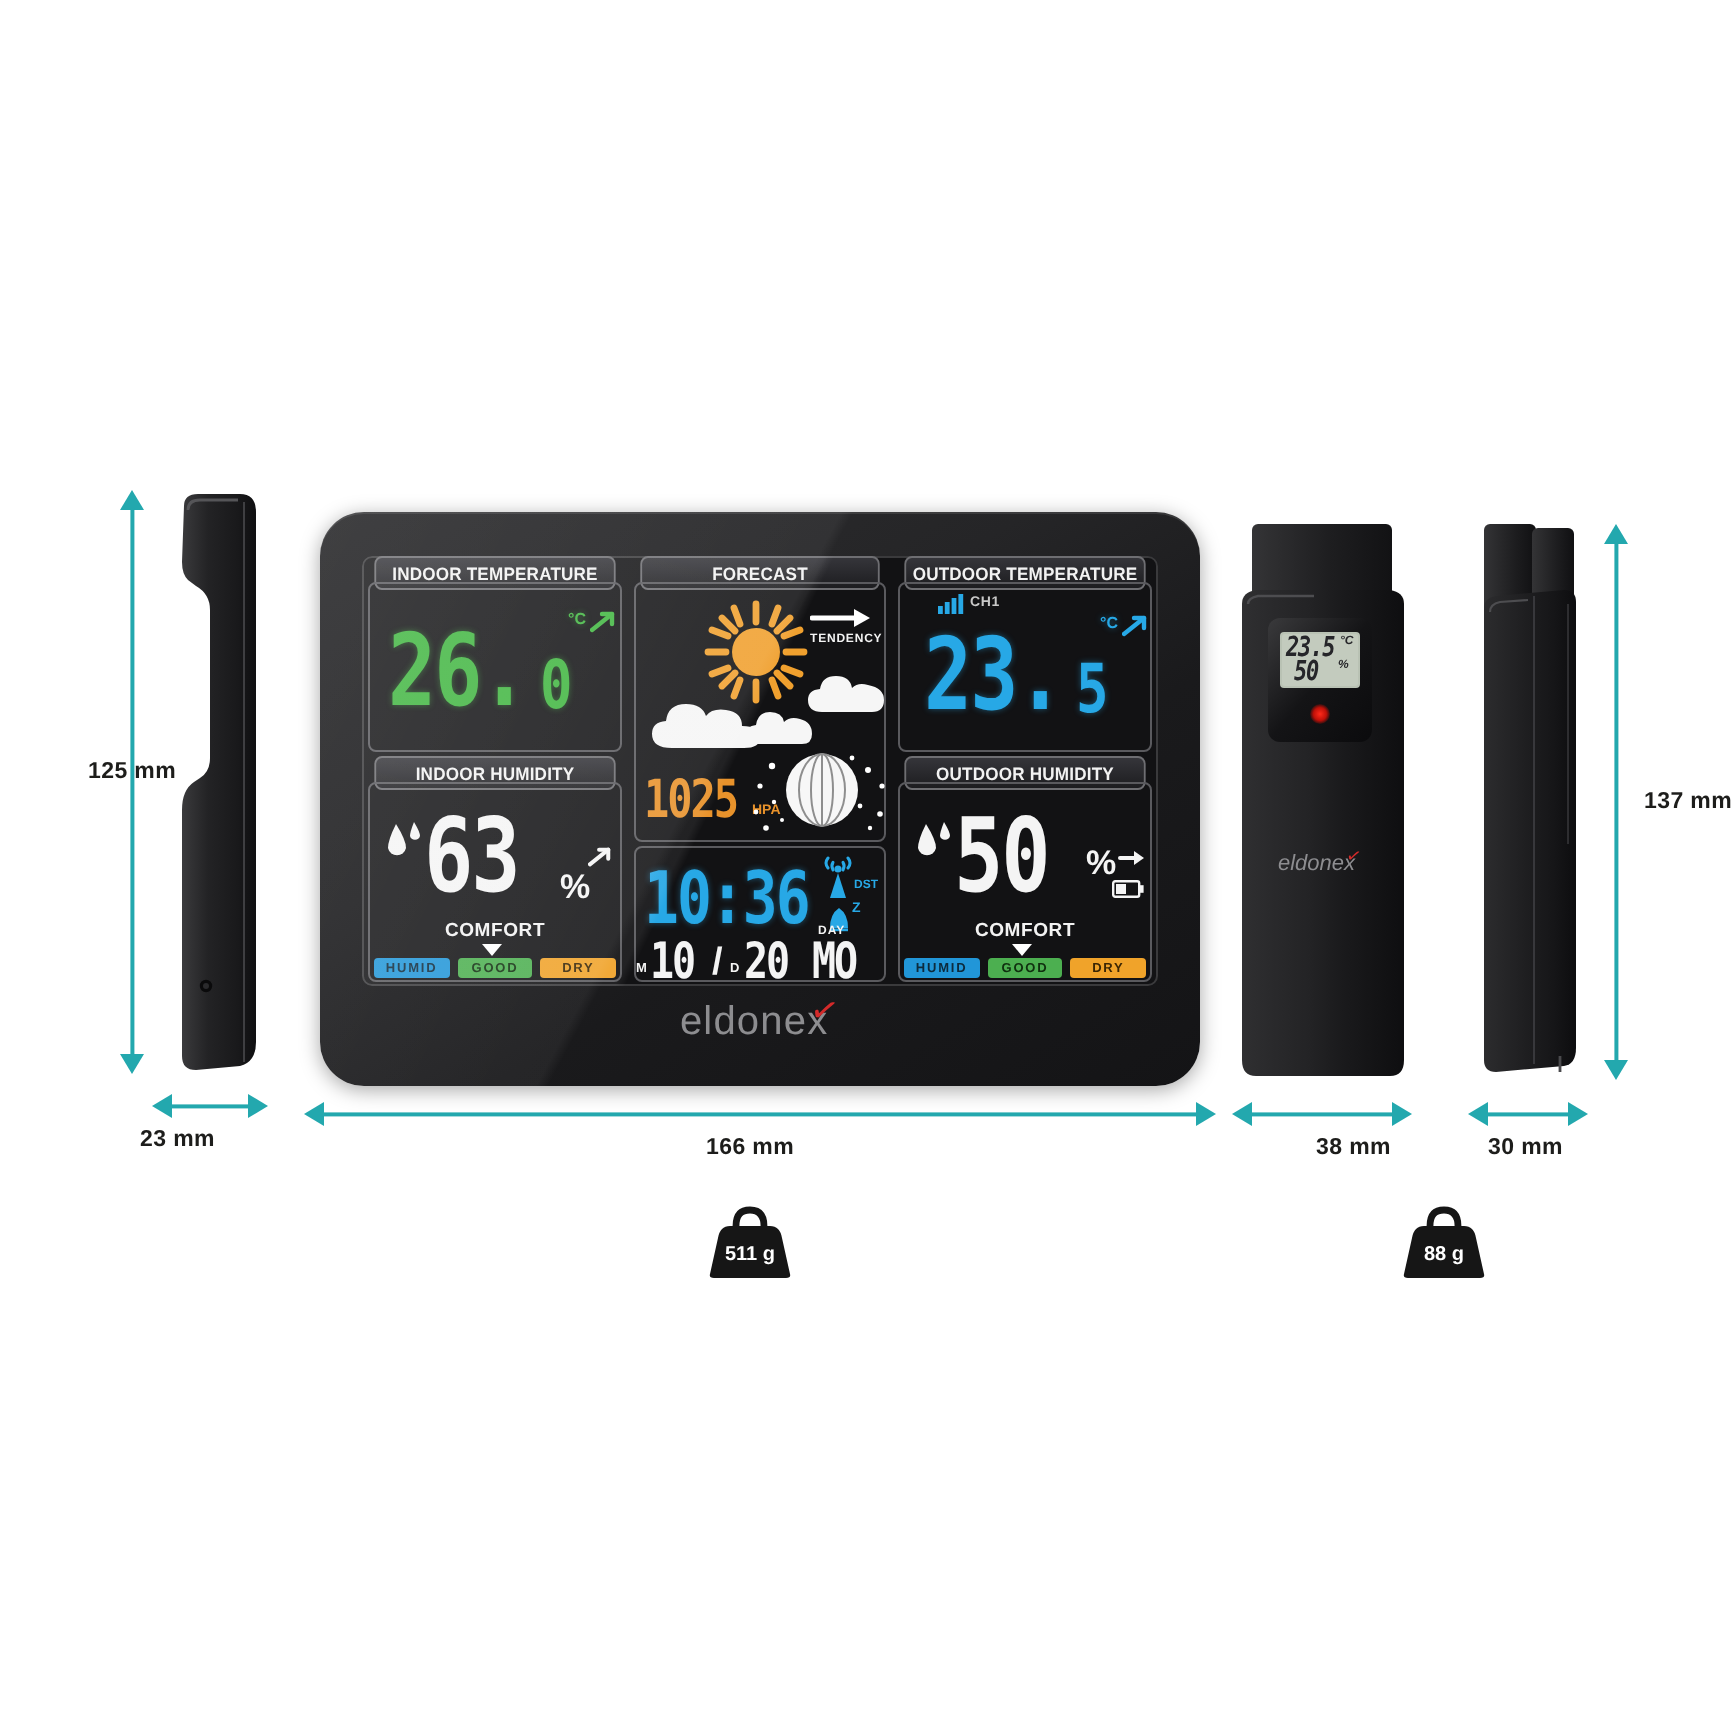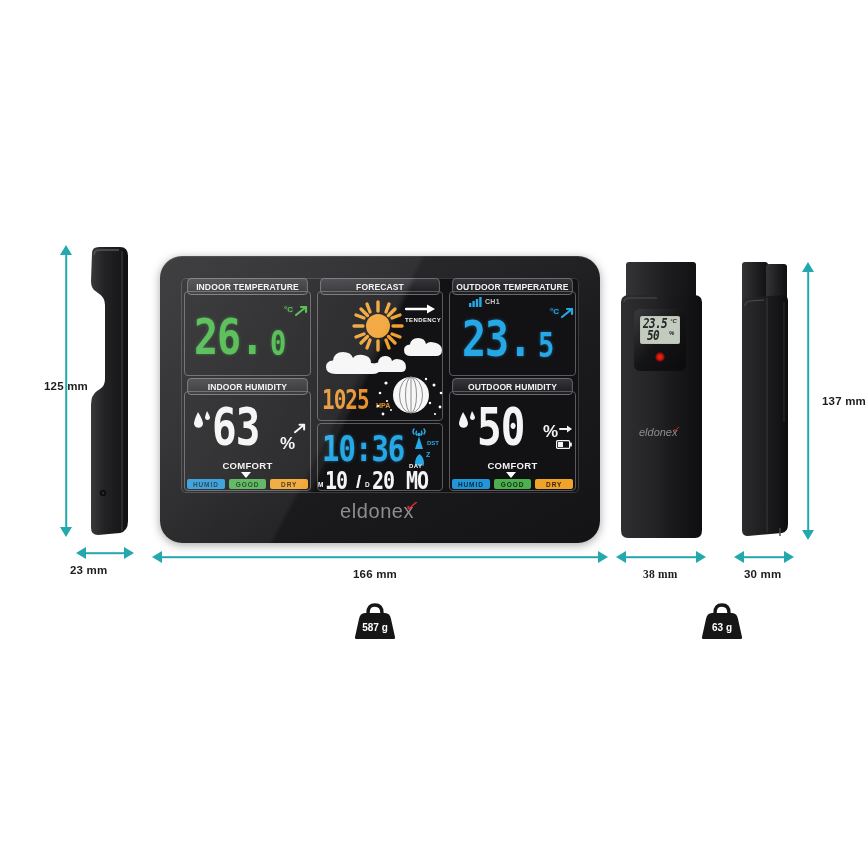--- a/index.html
+++ b/index.html
@@ -396,21 +396,21 @@
     <div style="position:absolute;left:0;right:5px;top:164px;text-align:center;color:#8d8d90;font-size:11px;">
       <span>eldonex</span><span style="color:#d32a2a;font-weight:700;margin-left:-5px;position:relative;top:-4px;font-size:9px;display:inline-block;transform:rotate(12deg);">✓</span>
     </div>
   </div>
 
   <div class="arrow-h" style="left:616px;top:548px;width:90px;height:18px;">
     <div class="head lt"></div>
       <div class="shaft"></div>
       <div class="head rt"></div>
   </div>
-  <div class="dim-label" style="left:643px;top:568px;font-family:Liberation Serif, serif;">38 mm</div>
+  <div class="dim-label" style="left:658px;top:568px;">38 mm</div>
 
   <div class="sensor-side" style="left:740px;top:262px;width:52px;height:278px;">
     <svg width="52" height="278" viewBox="0 0 52 278">
       <defs>
         <linearGradient id="ssG" x1="0" y1="0" x2="1" y2="0">
           <stop offset="0" stop-color="#2c2c2e"></stop>
           <stop offset="0.4" stop-color="#202022"></stop>
           <stop offset="0.75" stop-color="#161618"></stop>
           <stop offset="1" stop-color="#0d0d0f"></stop>
         </linearGradient>
@@ -443,24 +443,24 @@
       <div class="shaft"></div>
       <div class="head dn"></div>
   </div>
   <div class="dim-label" style="left:822px;top:395px;">137 mm</div>
 
   <div class="weight" style="left:352px;top:600px;">
     <svg width="46" height="40" viewBox="0 0 46 40">
       <path d="M16 13 Q16 5 23 5 Q30 5 30 13" stroke="#161616" stroke-width="3.4" fill="none"></path>
       <path d="M13 13 L33 13 Q38 13 39 19 L43 37 Q43.6 39 41 39 L5 39 Q2.4 39 3 37 L7 19 Q8 13 13 13 Z" fill="#161616"></path>
     </svg>
-    <div class="txt">587 g</div>
+    <div class="txt">511 g</div>
   </div>
 
   <div class="weight" style="left:699px;top:600px;">
     <svg width="46" height="40" viewBox="0 0 46 40">
       <path d="M16 13 Q16 5 23 5 Q30 5 30 13" stroke="#161616" stroke-width="3.4" fill="none"></path>
       <path d="M13 13 L33 13 Q38 13 39 19 L43 37 Q43.6 39 41 39 L5 39 Q2.4 39 3 37 L7 19 Q8 13 13 13 Z" fill="#161616"></path>
     </svg>
-    <div class="txt">63 g</div>
+    <div class="txt">88 g</div>
   </div>
 
 </div>
 
 </body></html>

